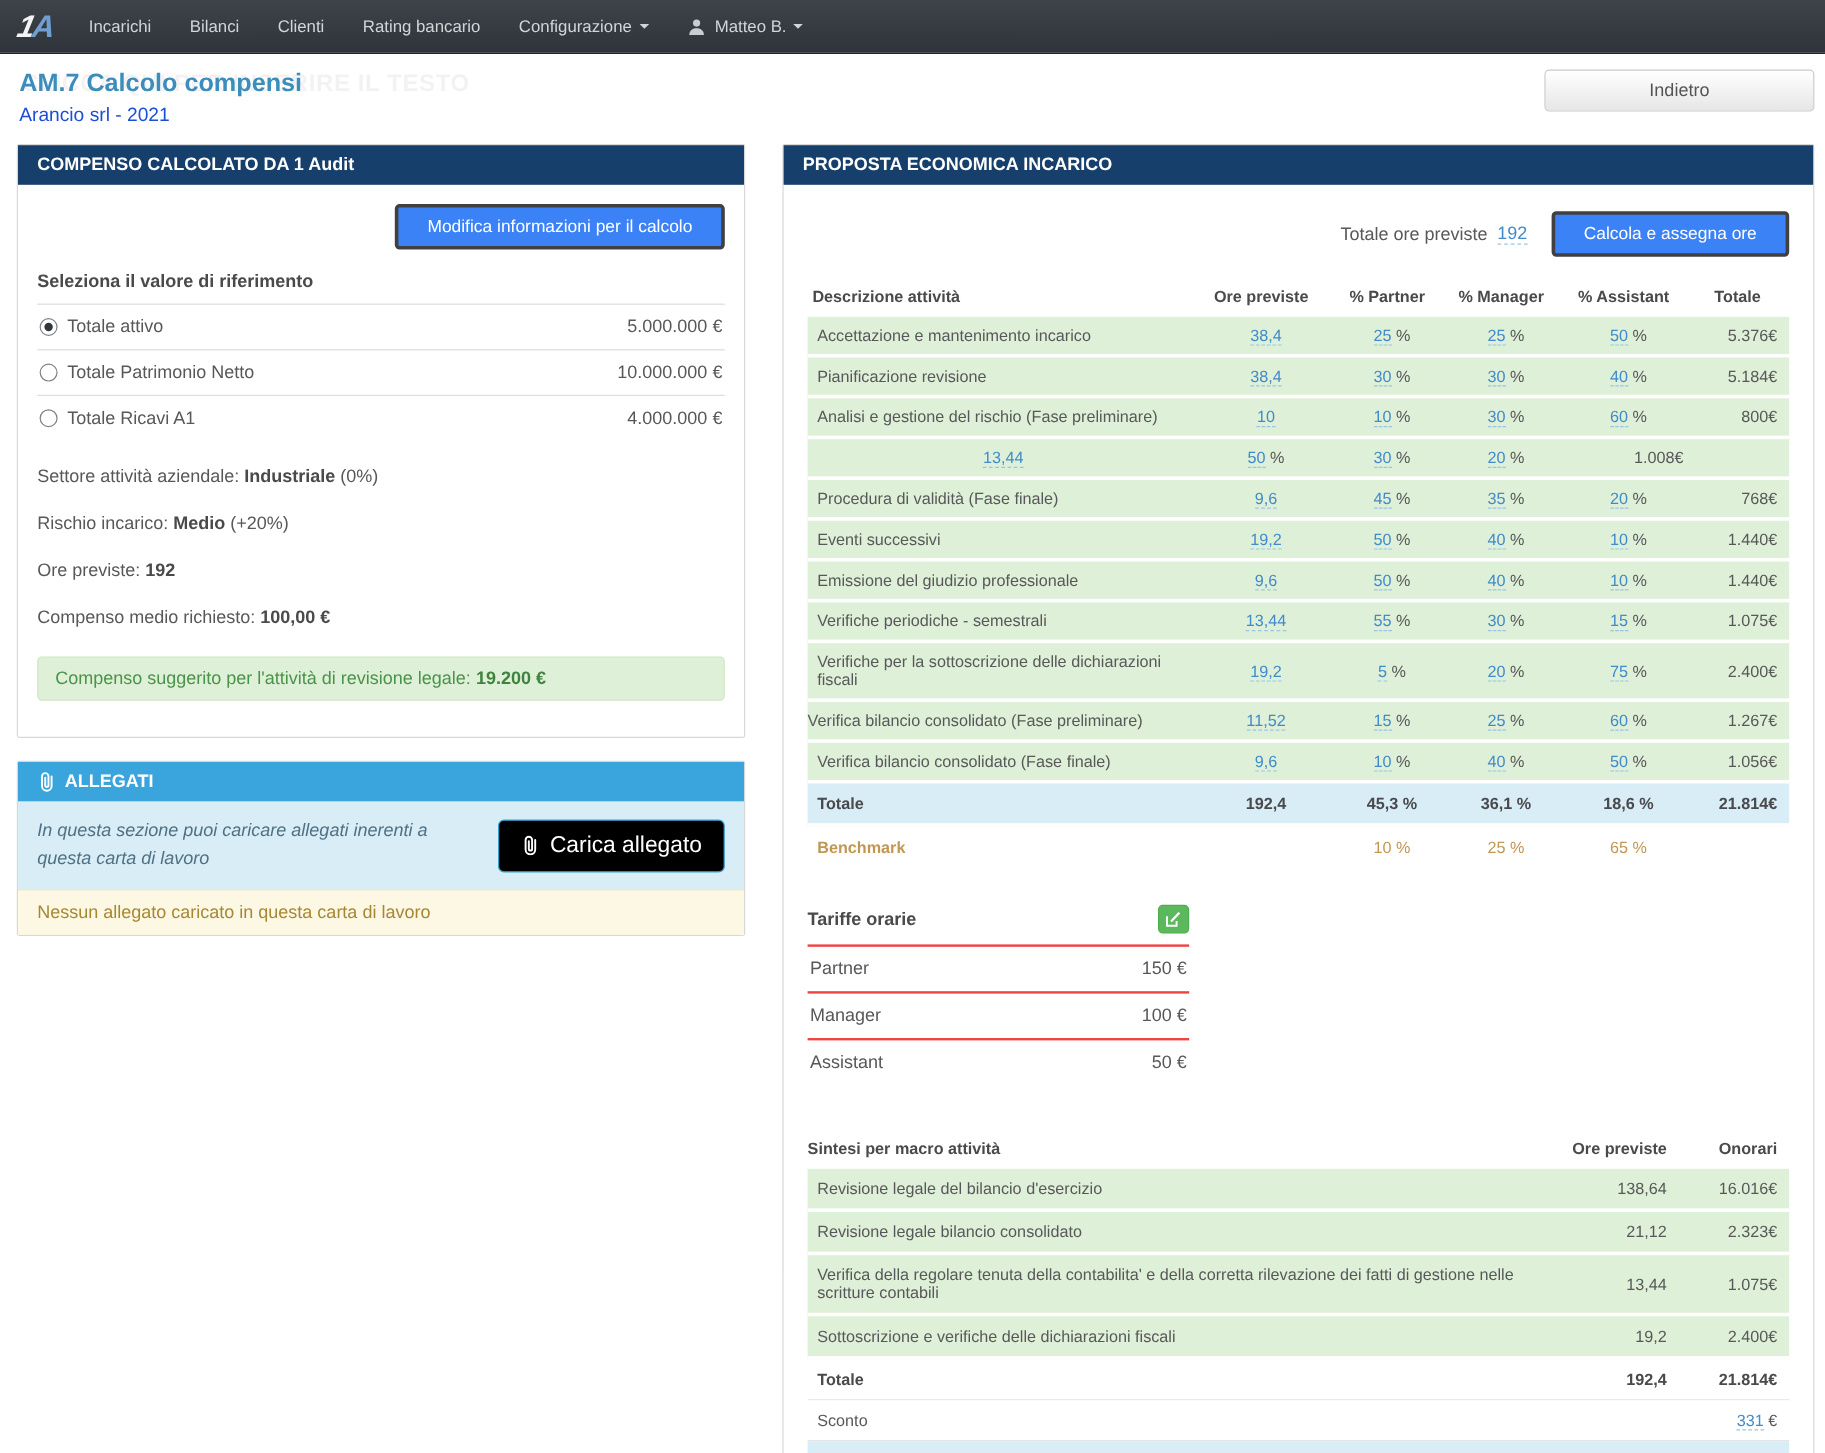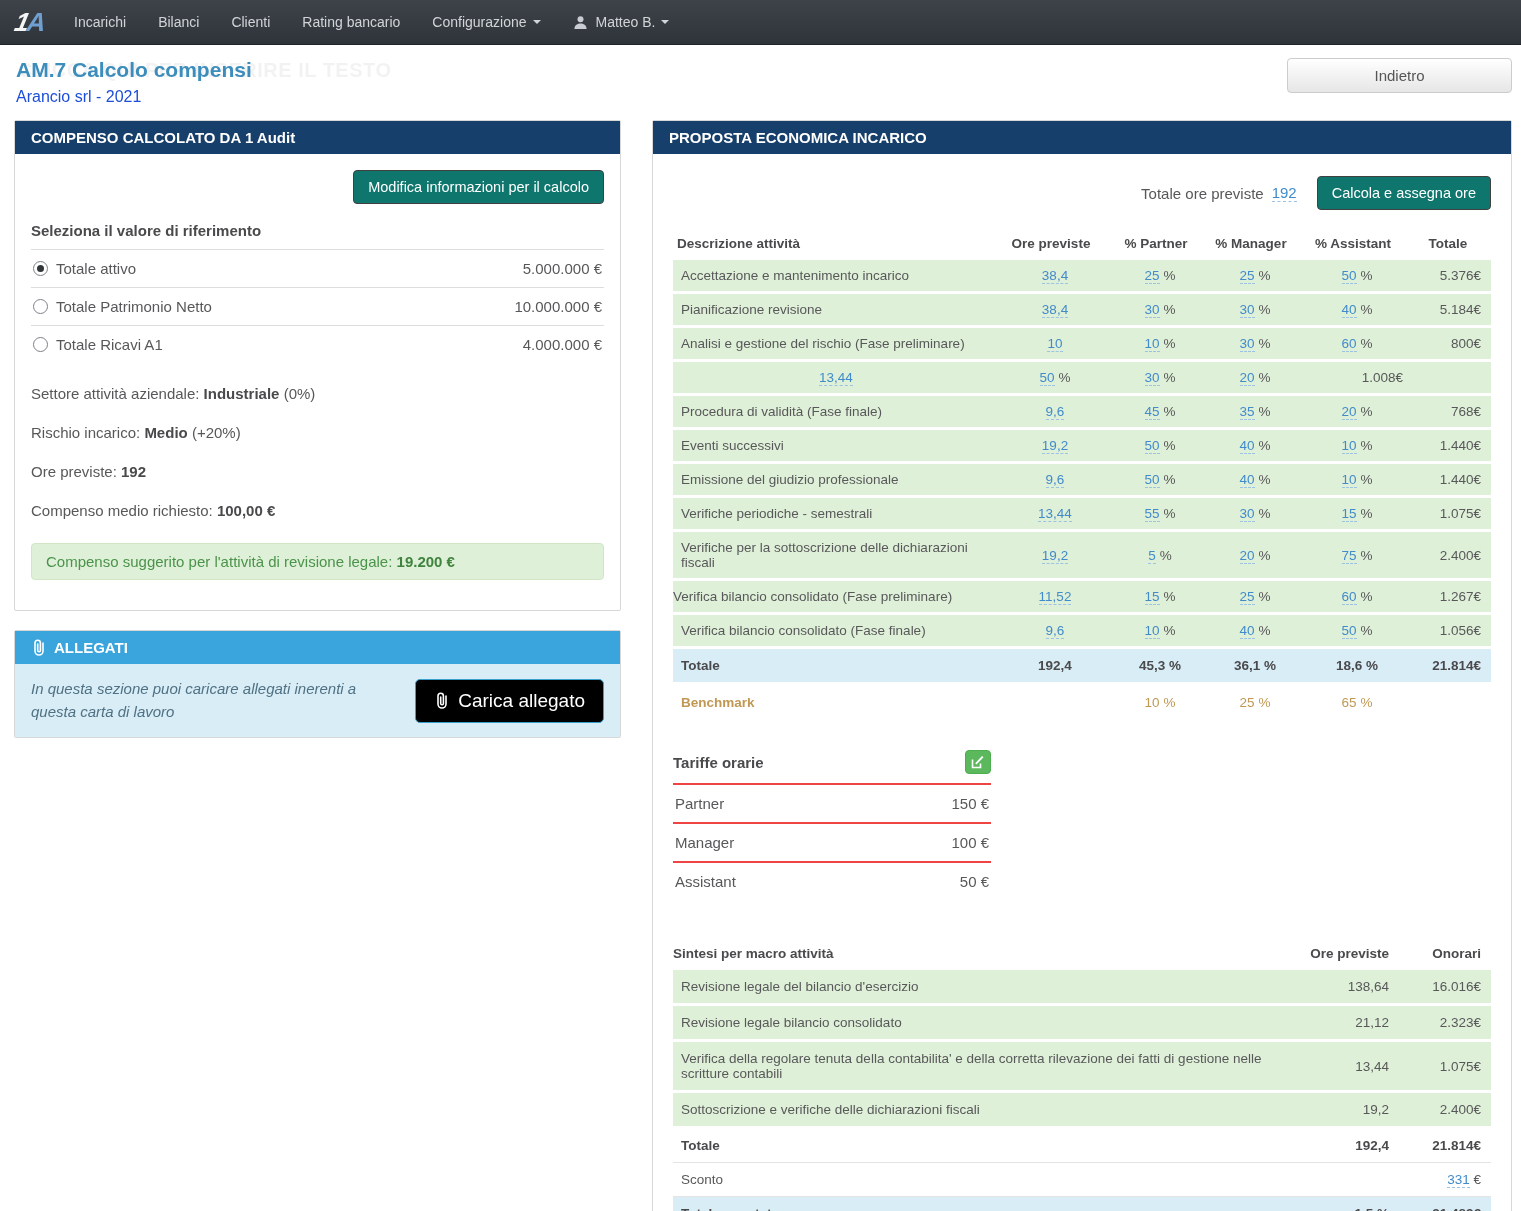--- a/index.html
+++ b/index.html
@@ -58,22 +58,22 @@
   .panel { border:1px solid #d8d8d8; border-radius:2px; background:#fff; }
   .panel-heading {
     background:#173f6b; color:#fff; font-weight:bold; font-size:15px;
     padding:8px 16px; display:flex; align-items:center; gap:8px;
   }
   .panel-heading.blue { background:#39a5dc; }
   .panel-body { padding:16px; }
 
   
   .btn-green {
-    background:#0f766e; border:1px solid #404040; color:#fff; border-radius:4px;
-    padding:8px 14px; font-size:14.5px; cursor:pointer;
+    background:#3b82f6; border:3px solid #404040; color:#fff; border-radius:4px;
+    padding:8px 24px; font-size:14.5px; cursor:pointer;
     font-family:"Liberation Sans", sans-serif;
   }
   .btn-row { text-align:right; margin-bottom:18px; }
   .section-label { font-weight:bold; color:#4a4a4c; font-size:15px; margin-bottom:10px; }
   .radio-row {
     display:flex; justify-content:space-between; align-items:center;
     border-top:1px solid #ddd; padding:10px 2px; font-size:15px; color:#58585a;
   }
   .radio-label { display:flex; align-items:center; gap:8px; cursor:pointer; }
   .radio-circle {
@@ -280,20 +280,21 @@
       </div>
       <div class="allegati-body">
         <div class="allegati-desc">In questa sezione puoi caricare allegati inerenti a questa carta di lavoro</div>
         <button class="btn-upload">
           <svg class="clip" viewBox="0 0 14 17">
             <path d="M11.5 4 v8 a4 4 0 0 1 -8 0 V4 a2.7 2.7 0 0 1 5.4 0 v7.4 a1.35 1.35 0 0 1 -2.7 0 V5" fill="none" stroke="#fff" stroke-width="1.6" stroke-linecap="round"></path>
           </svg>
           <span>Carica allegato</span>
         </button>
       </div>
+      <div class="allegati-footer">Nessun allegato caricato in questa carta di lavoro</div>
     </div>
   </div>
 
   <div class="col-right">
     <div class="panel">
       <div class="panel-heading">PROPOSTA ECONOMICA INCARICO</div>
       <div class="proposta-body">
 
         <div class="tophours">
           <span>Totale ore previste</span>

